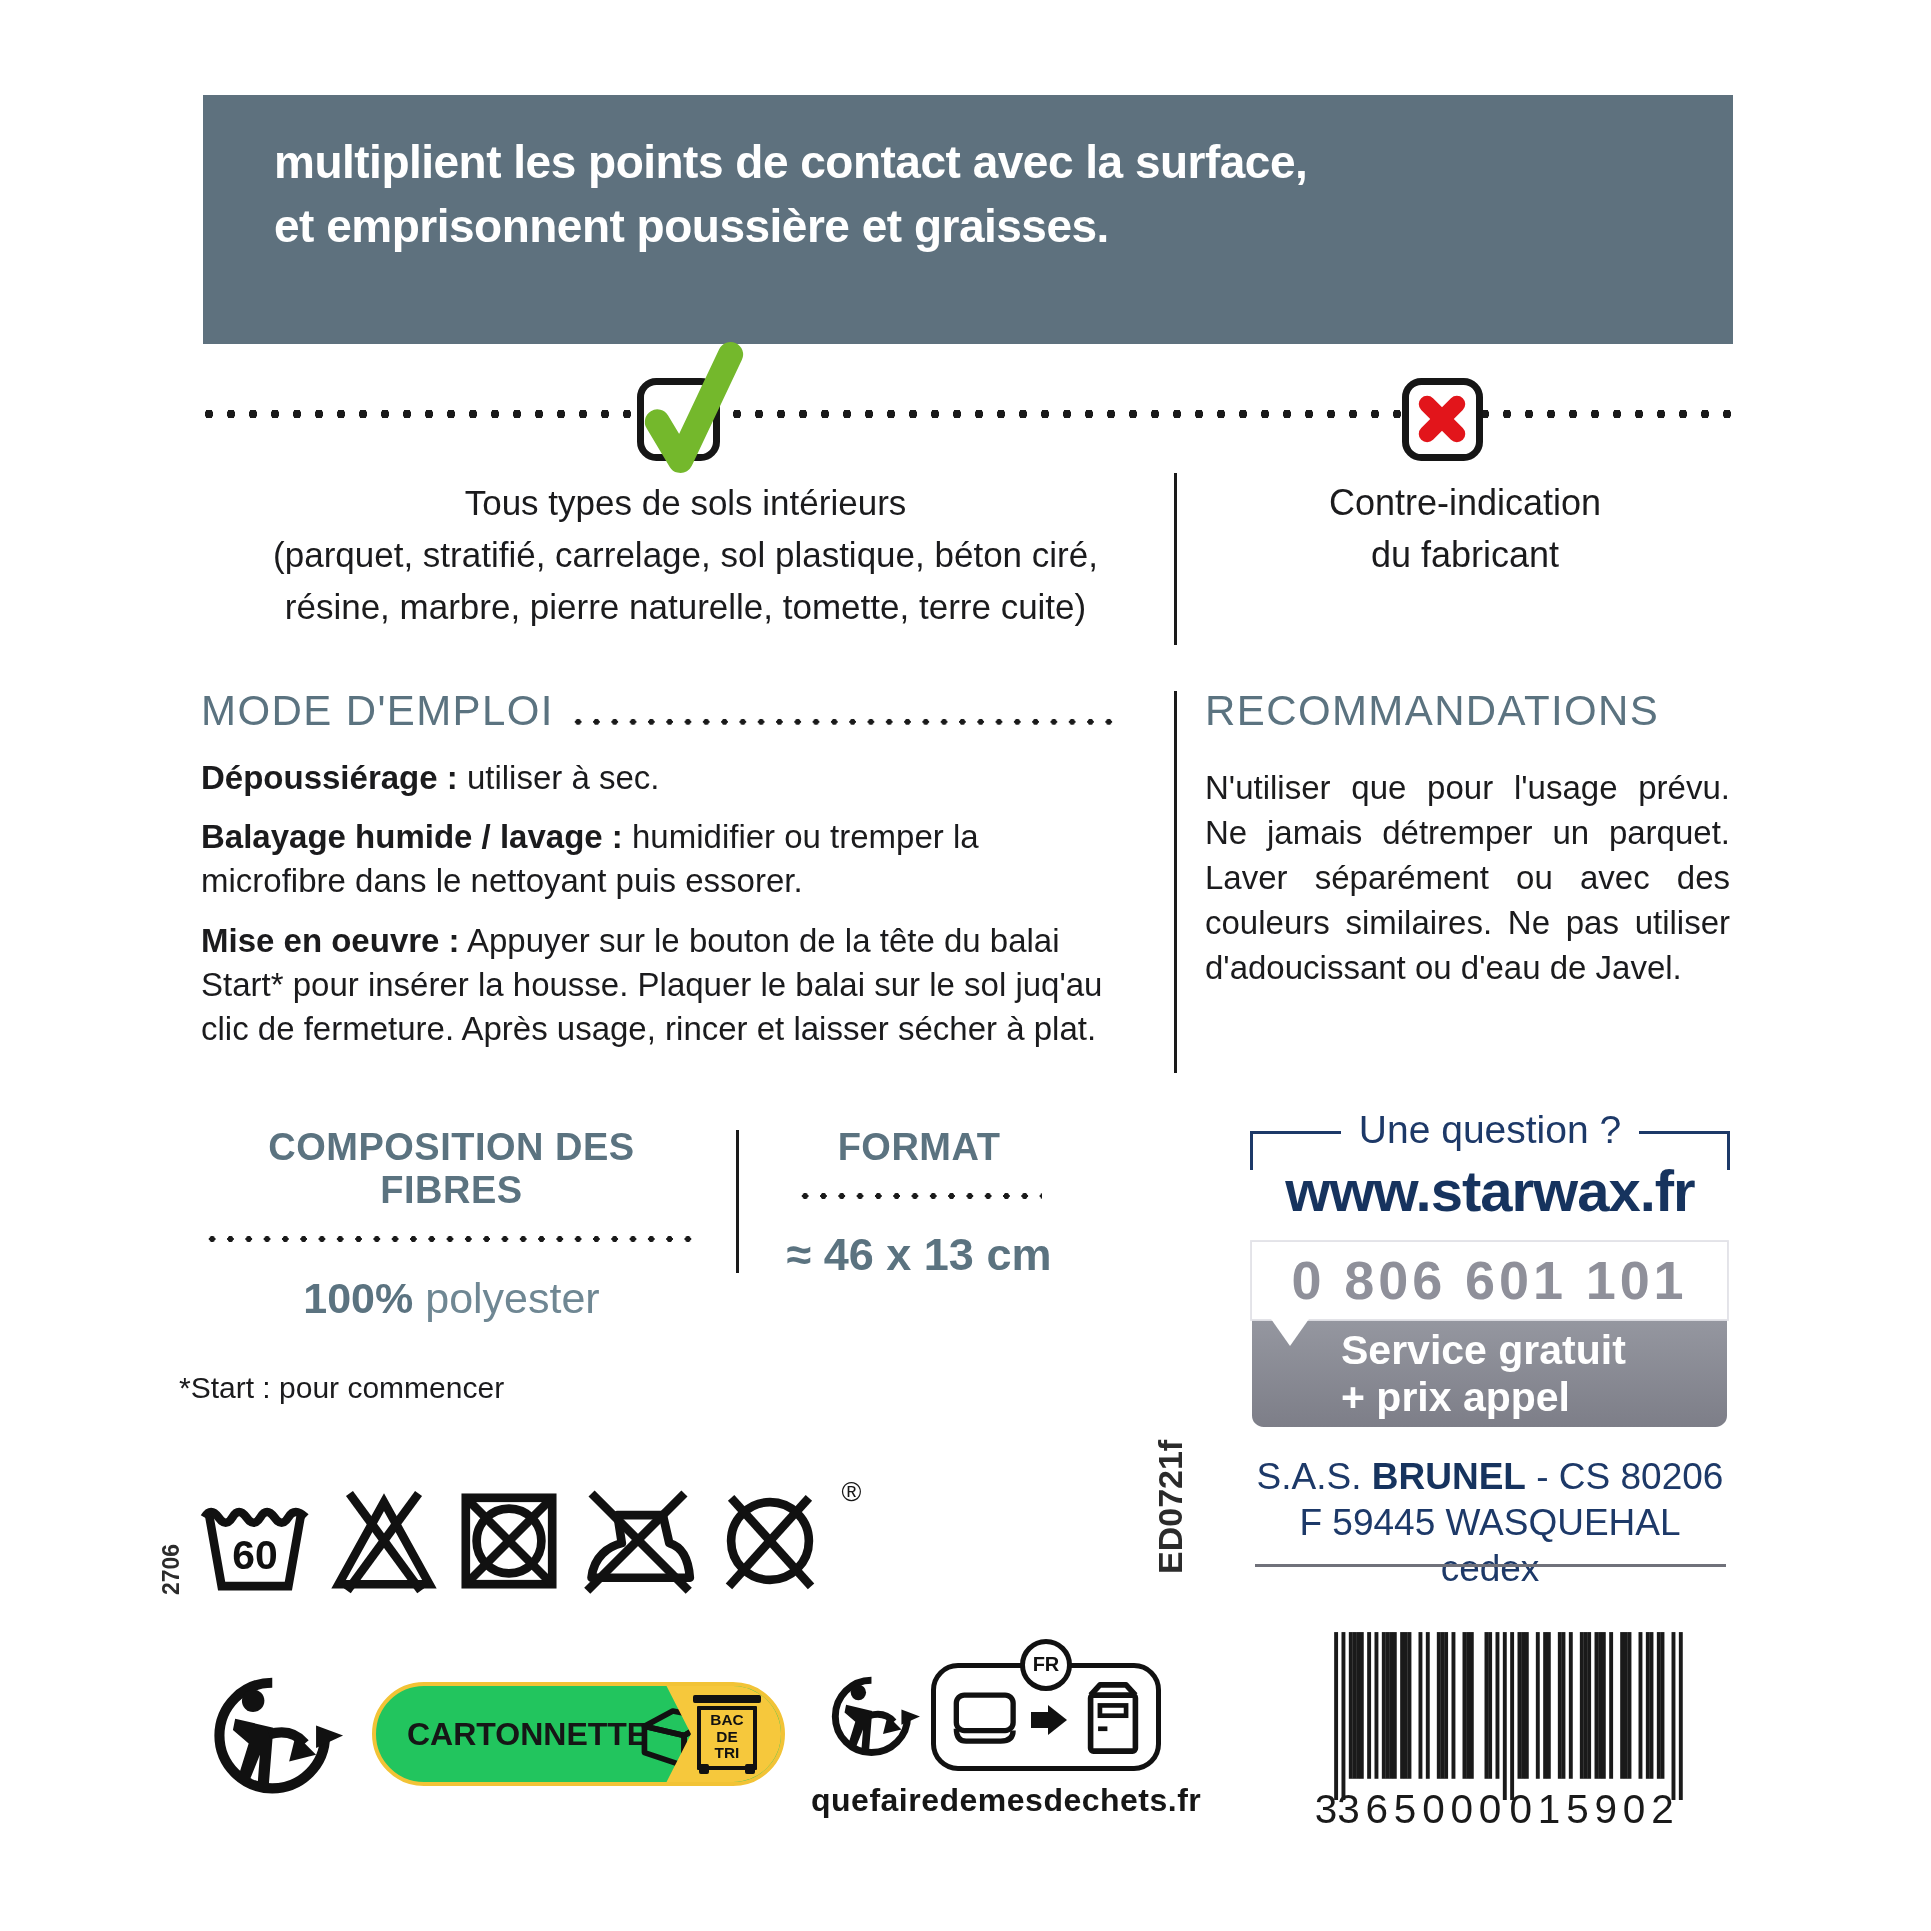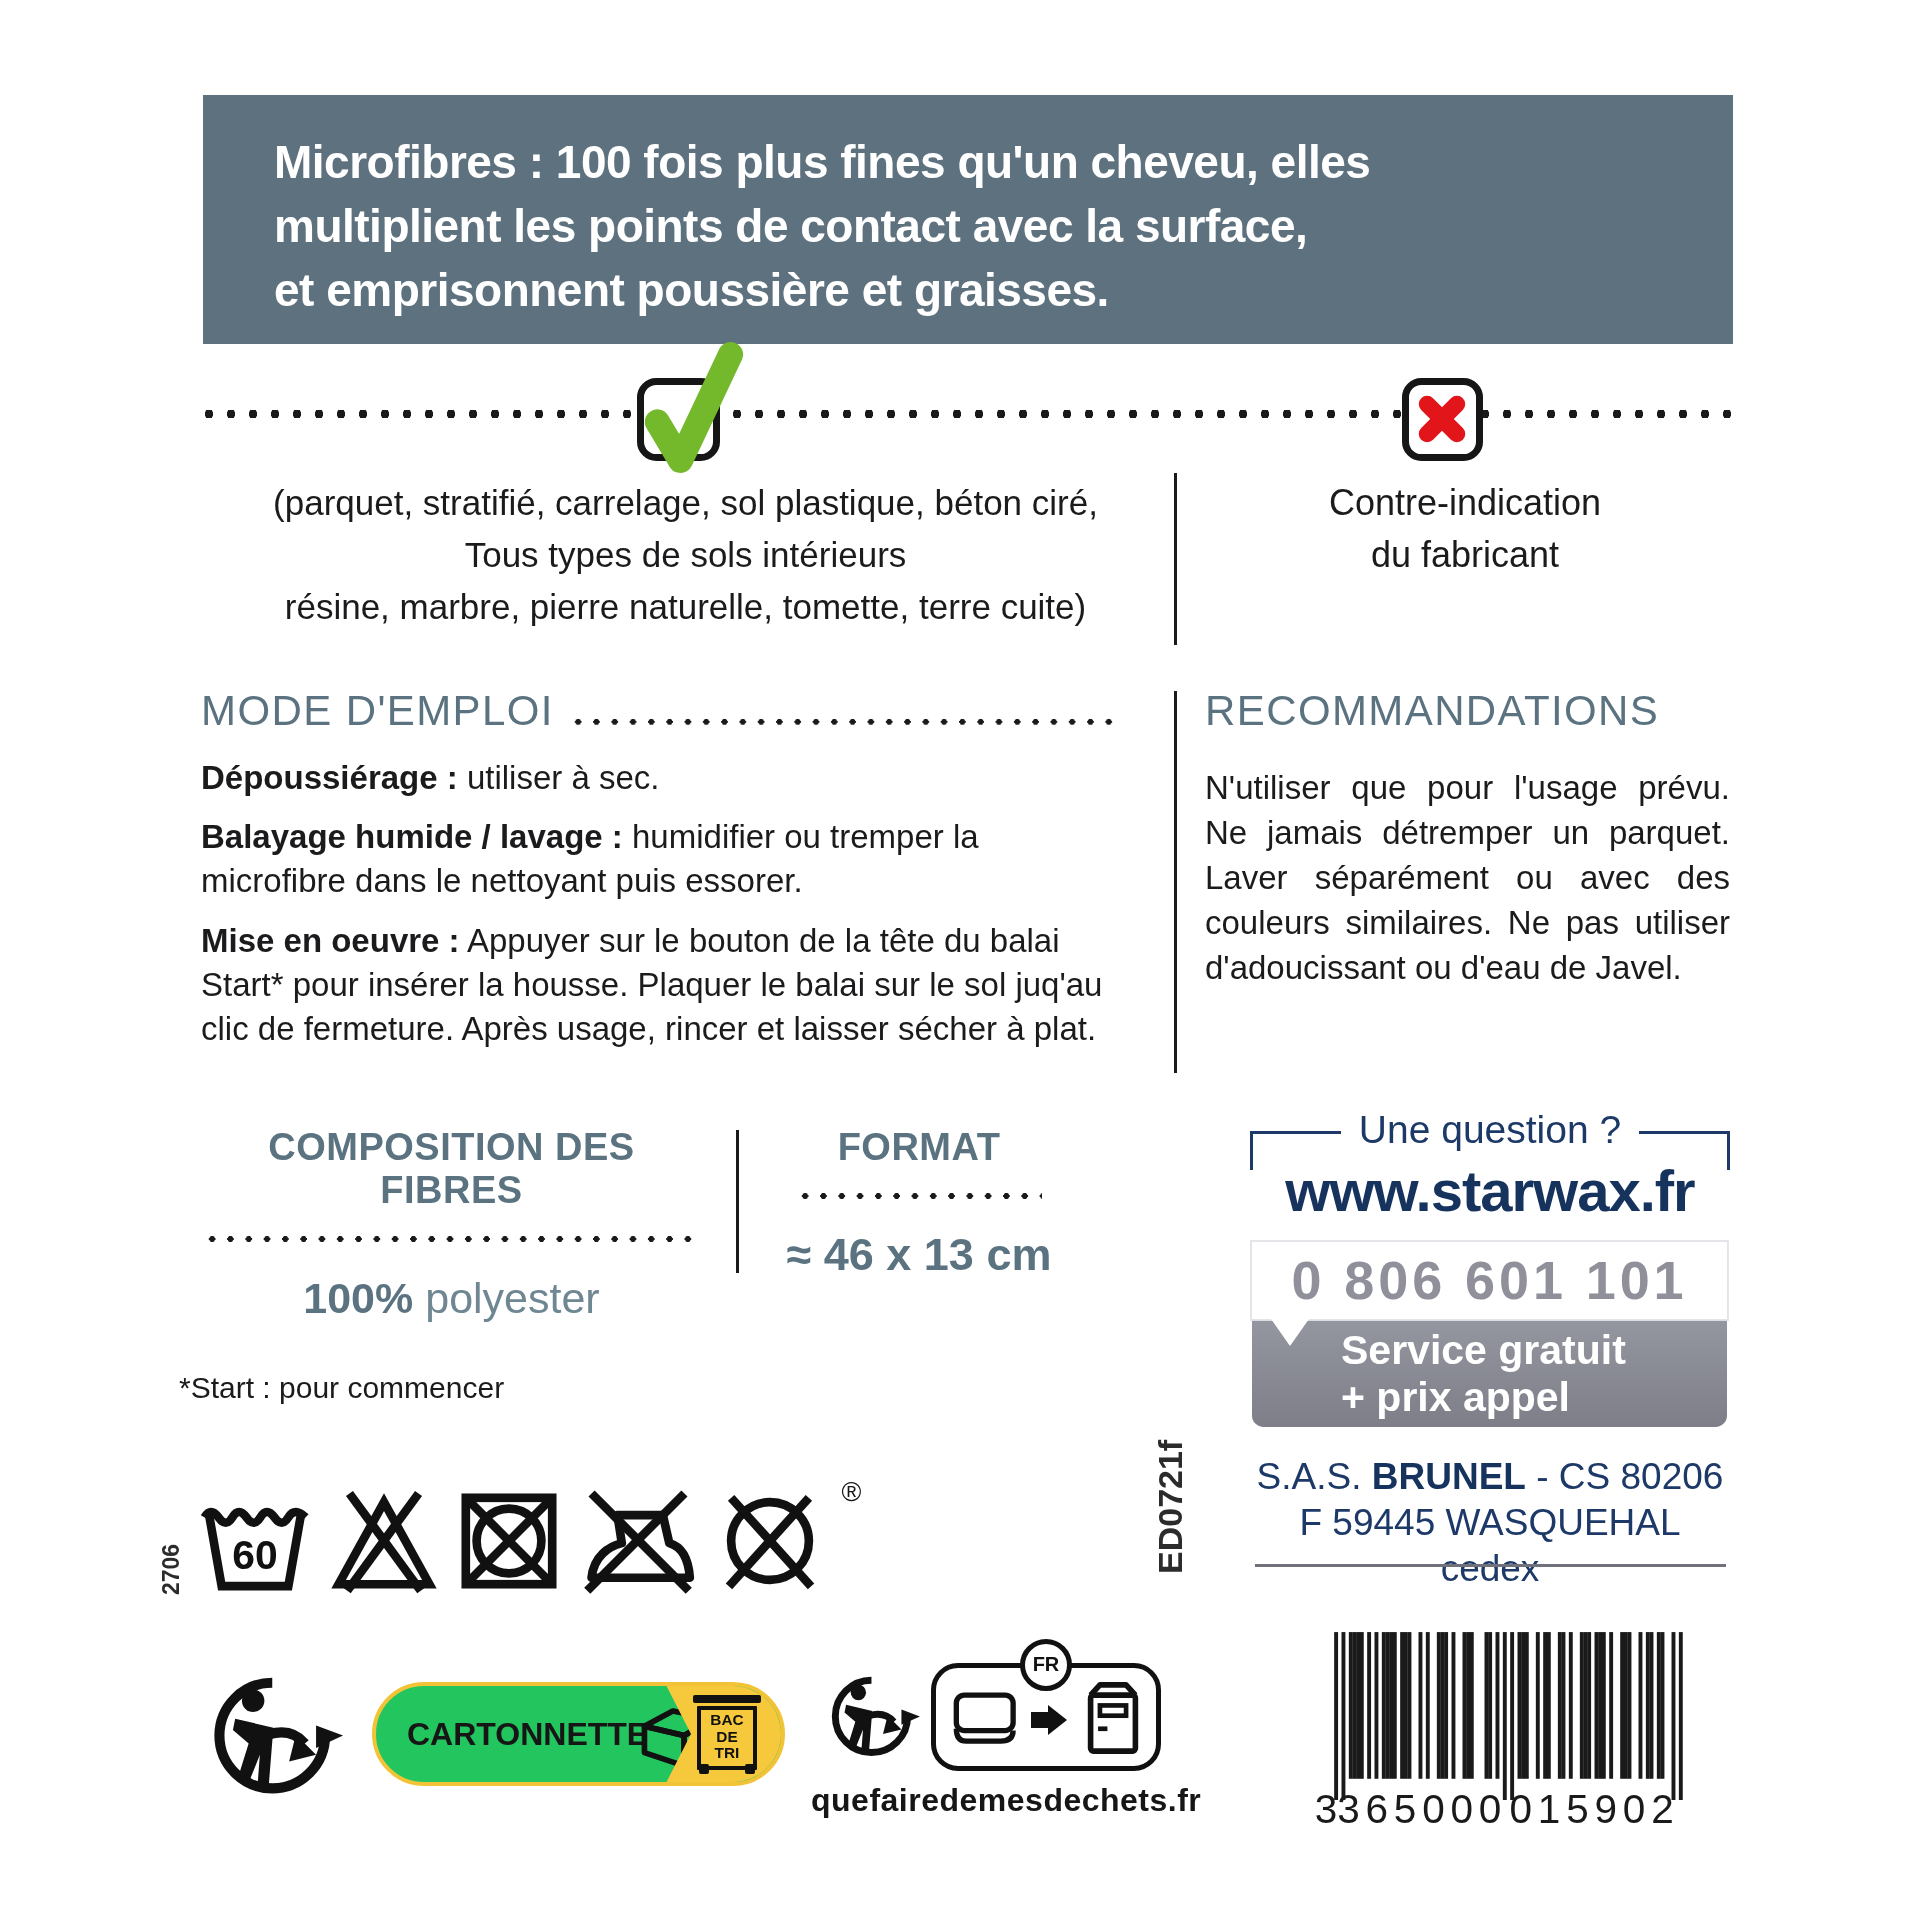--- a/index.html
+++ b/index.html
@@ -130,42 +130,41 @@
     font-weight:600;color:#161616;letter-spacing:0.5px;}
 
   .barcode{left:1311px;top:1632px;}
 </style>
 </head>
 <body>
 
 <div class="page">
 
   <div class="abs banner">
-    <div>Microfibres : 100 fois plus fines qu'un cheveu, elles</div>
     <div>multiplient les points de contact avec la surface,</div>
     <div>et emprisonnent poussière et graisses.</div>
   </div>
 
   <div class="abs bigdots sep-dots"></div>
   <div class="abs symbox check-box">
     <svg width="106" height="135" viewBox="0 0 110 140">
       <polyline points="18,86 42,126 94,16" fill="none" stroke="#74b82c" stroke-width="26" stroke-linecap="round" stroke-linejoin="round"></polyline>
     </svg>
   </div>
   <div class="abs symbox x-box">
     <svg width="62" height="62" viewBox="0 0 100 100">
       <line x1="26" y1="26" x2="74" y2="74" stroke="#e2151b" stroke-width="27" stroke-linecap="round"></line>
       <line x1="74" y1="26" x2="26" y2="74" stroke="#e2151b" stroke-width="27" stroke-linecap="round"></line>
     </svg>
   </div>
 
   <div class="abs vline divider1"></div>
   <div class="abs do-col">
+    <div>Tous types de sols intérieurs</div>
     <div>(parquet, stratifié, carrelage, sol plastique, béton ciré,</div>
-    <div>Tous types de sols intérieurs</div>
     <div>résine, marbre, pierre naturelle, tomette, terre cuite)</div>
   </div>
   <div class="abs dont-col">
     <div>Contre-indication</div>
     <div>du fabricant</div>
   </div>
 
   <div class="abs vline divider2"></div>
 
   <div class="abs mode-col">

